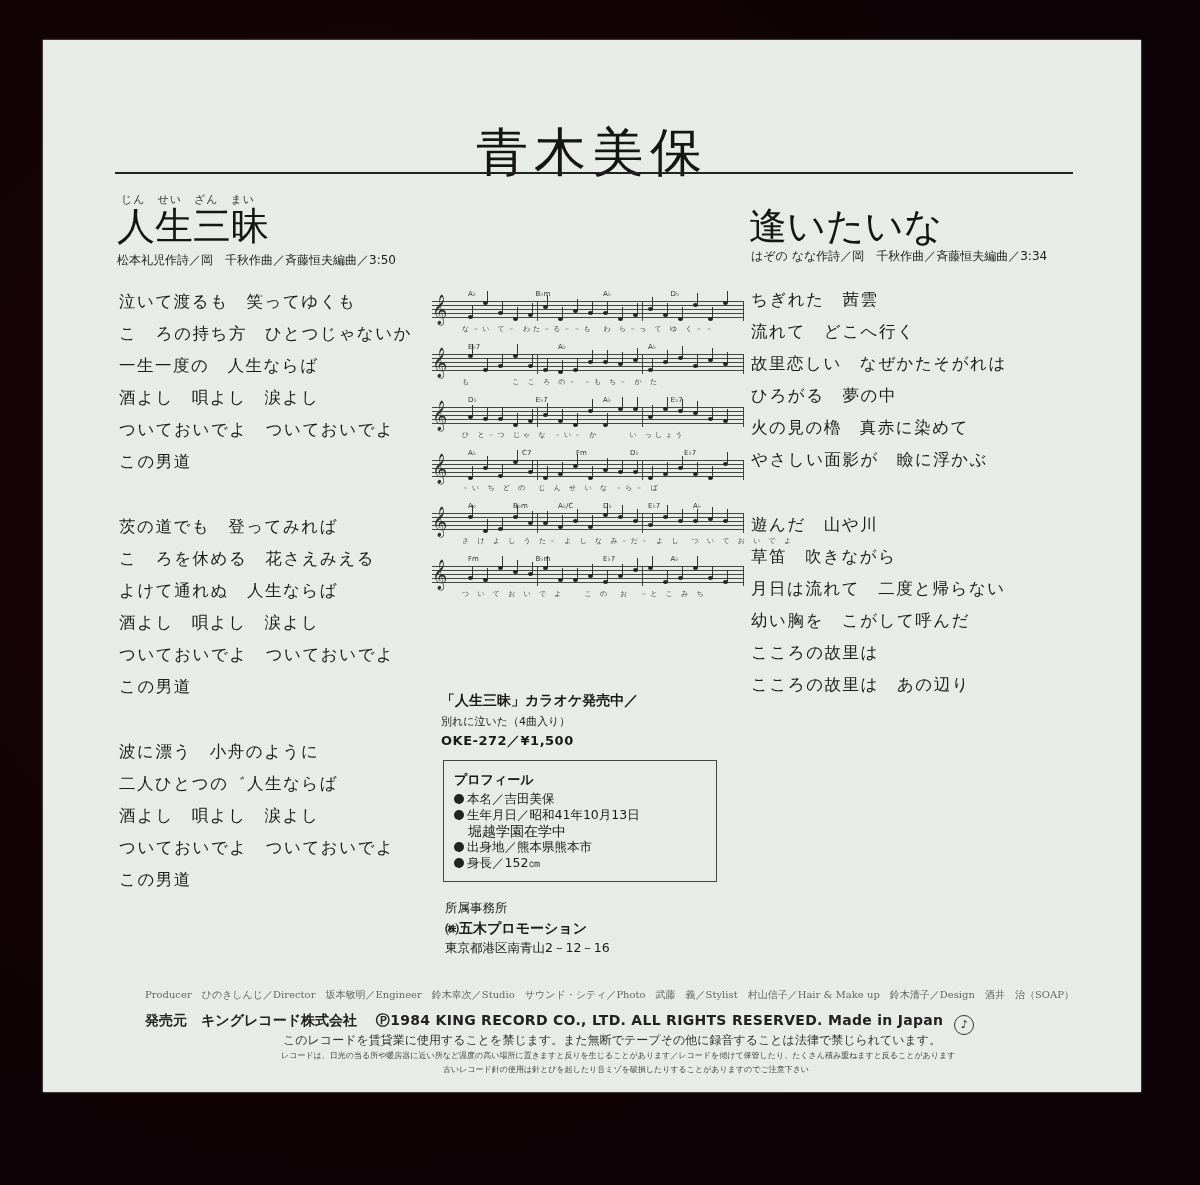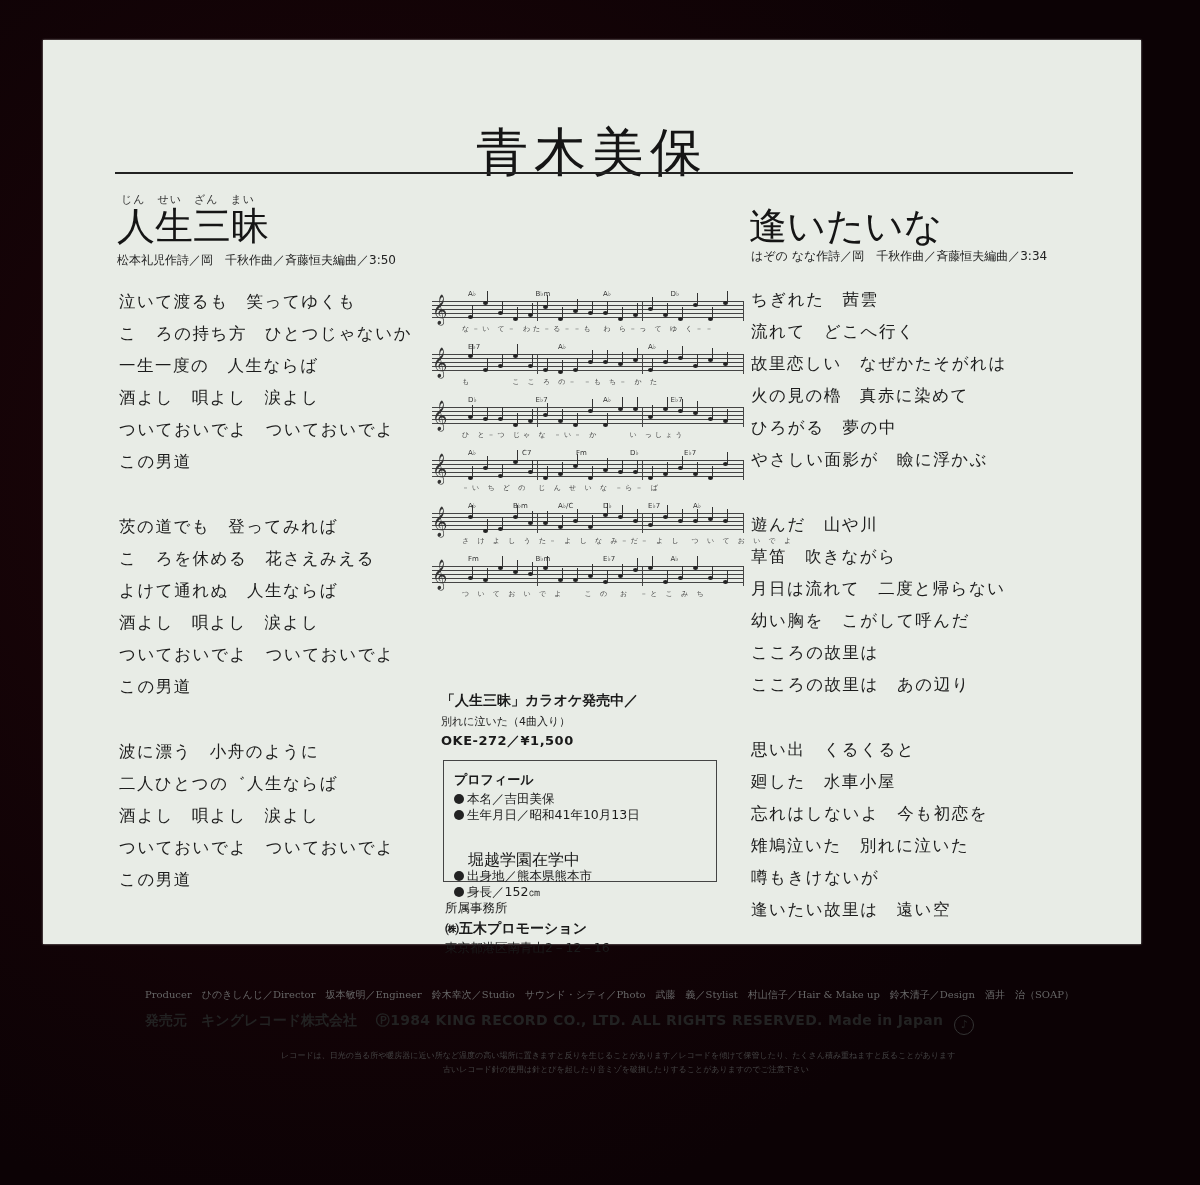--- a/index.html
+++ b/index.html
@@ -5,21 +5,21 @@
   html, body { margin: 0; padding: 0; }
   body {
     width: 1200px; height: 1185px; overflow: hidden;
     background: #140308;
     background-image: radial-gradient(circle at 30% 40%, #1e0509 0%, #0c0205 70%);
     font-family: "DejaVu Sans", "Liberation Sans", sans-serif;
     color: #1a1a1a;
     position: relative;
   }
   .sheet {
-    position: absolute; left: 43px; top: 40px; width: 1098px; height: 904px;
+    position: absolute; left: 43px; top: 40px; width: 1098px; height: 1052px;
     background: #e8ece6;
     box-shadow: 0 0 2px rgba(255,255,255,0.6);
   }
   .artist {
     position: absolute; left: 0; right: 0; top: 78px; text-align: center;
     font-family: "DejaVu Serif", "Liberation Serif", serif;
     font-size: 52px; letter-spacing: 6px; color: #151515;
   }
   .head-rule { position: absolute; left: 72px; right: 68px; top: 132px; height: 2px; background: #222; }
   .song-title {
@@ -46,21 +46,21 @@
   .promo-title { font-size: 14px; font-weight: bold; color: #1a1a1a; }
   .promo-sub { font-size: 11px; color: #222; margin-top: 4px; }
   .promo-code { font-size: 13px; font-weight: bold; color: #1a1a1a; margin-top: 3px; letter-spacing: 0.5px; }
   .profile {
     position: absolute; left: 400px; top: 720px; width: 274px; height: 122px;
     border: 1px solid #444; padding: 10px 0 0 10px; box-sizing: border-box;
   }
   .profile-title { font-size: 13px; font-weight: bold; margin-bottom: 2px; }
   .profile-item { font-size: 12.5px; line-height: 16px; white-space: nowrap; }
   .bullet { display: inline-block; width: 10px; height: 10px; border-radius: 50%; background: #222; margin-right: 3px; vertical-align: -1px; }
-  .profile-cont { padding-left: 14px; font-size: 16px; line-height: 16px; margin-top: 29px; }
+  .profile-cont { padding-left: 14px; font-size: 14px; line-height: 16px; }
   .agency { position: absolute; left: 402px; top: 858px; font-size: 12.5px; line-height: 20px; }
   .agency .name { font-weight: bold; font-size: 14px; }
   .staff-credits { position: absolute; left: 102px; top: 948px; font-size: 10px; color: #666; font-family: "DejaVu Serif", "Liberation Serif", serif; white-space: nowrap; }
   .copyright { position: absolute; left: 102px; top: 972px; font-size: 14px; color: #222; white-space: nowrap; font-weight: bold; }
   .copyright .en { letter-spacing: 0.3px; }
   .logo-circle { display: inline-block; width: 18px; height: 18px; border: 1.5px solid #333; border-radius: 50%; text-align: center; line-height: 18px; font-size: 11px; margin-left: 6px; font-weight: normal; vertical-align: -3px; }
   .notice1 { position: absolute; left: 240px; top: 992px; font-size: 12px; color: #333; white-space: nowrap; }
   .notice2 { position: absolute; left: 238px; top: 1010px; font-size: 8px; color: #444; white-space: nowrap; }
   .notice3 { position: absolute; left: 400px; top: 1024px; font-size: 8px; color: #444; white-space: nowrap; }
 </style>
@@ -103,39 +103,31 @@
   </div>
 
   <div class="song-title" style="left:706px; top:166px;">逢いたいな</div>
   <div class="credit" style="left:708px; top:208px;">はぞの なな作詩／岡　千秋作曲／斉藤恒夫編曲／3:34</div>
 
   <div class="lyrics" style="left:708px; top:244px;">
     <div class="verse">
       <div class="line">ちぎれた　茜雲</div>
       <div class="line">流れて　どこへ行く</div>
       <div class="line">故里恋しい　なぜかたそがれは</div>
+      <div class="line">ひろがる　夢の中</div>
       <div class="line">火の見の櫓　真赤に染めて</div>
-      <div class="line">ひろがる　夢の中</div>
       <div class="line">やさしい面影が　瞼に浮かぶ</div>
     </div>
     <div class="verse">
       <div class="line">遊んだ　山や川</div>
       <div class="line">草笛　吹きながら</div>
       <div class="line">月日は流れて　二度と帰らない</div>
       <div class="line">幼い胸を　こがして呼んだ</div>
       <div class="line">こころの故里は</div>
       <div class="line">こころの故里は　あの辺り</div>
-    </div>
-    <div class="verse">
-      <div class="line">思い出　くるくると</div>
-      <div class="line">廻した　水車小屋</div>
-      <div class="line">忘れはしないよ　今も初恋を</div>
-      <div class="line">雉鳩泣いた　別れに泣いた</div>
-      <div class="line">噂もきけないが</div>
-      <div class="line">逢いたい故里は　遠い空</div>
     </div>
   </div>
 
   <div class="score" id="score">
       <div class="staff-row">
         <div class="chords">
           <span style="left: 36px;">A♭</span>
           <span style="left: 103.5px;">B♭m</span>
           <span style="left: 171px;">A♭</span>
           <span style="left: 238.5px;">D♭</span>
@@ -493,15 +485,16 @@
     <div class="name">㈱五木プロモーション</div>
     <div>東京都港区南青山2－12－16</div>
   </div>
 
   <div class="staff-credits">Producer　ひのきしんじ／Director　坂本敏明／Engineer　鈴木幸次／Studio　サウンド・シティ／Photo　武藤　義／Stylist　村山信子／Hair &amp; Make up　鈴木清子／Design　酒井　治（SOAP）</div>
   <div class="copyright">
     <span>発売元　キングレコード株式会社</span>　
     <span class="en">Ⓟ1984 KING RECORD CO., LTD. ALL RIGHTS RESERVED. Made in Japan</span>
     <span class="logo-circle">♪</span>
   </div>
+  <div class="notice1">このレコードを賃貸業に使用することを禁じます。また無断でテープその他に録音することは法律で禁じられています。</div>
   <div class="notice2">レコードは、日光の当る所や暖房器に近い所など温度の高い場所に置きますと反りを生じることがあります／レコードを傾けて保管したり、たくさん積み重ねますと反ることがあります</div>
   <div class="notice3">古いレコード針の使用は針とびを起したり音ミゾを破損したりすることがありますのでご注意下さい</div>
 </div>
 
 </body></html>

